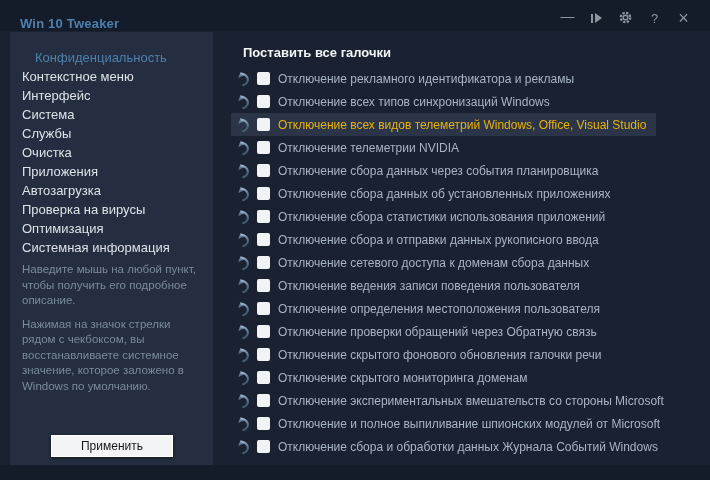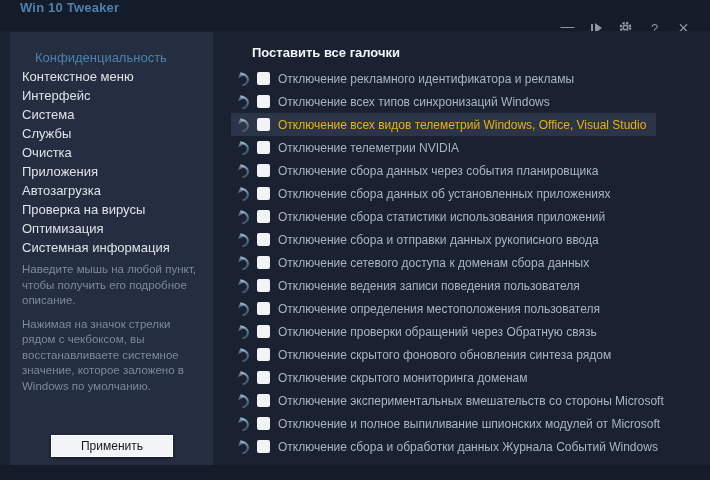--- a/index.html
+++ b/index.html
@@ -1,20 +1,20 @@
 <!DOCTYPE html>
 <html><head>
 <meta charset="utf-8">
 <style>
   html,body{margin:0;padding:0;background:#141b29;}
   body{width:710px;height:480px;font-family:"Liberation Sans",sans-serif;-webkit-font-smoothing:antialiased;}
   .window{position:relative;width:710px;height:480px;background:#141b29;overflow:hidden;box-shadow:inset 0 0 0 1px #0c1220;}
 
   
-  .titlebar{position:absolute;top:0;left:0;right:0;height:31px;display:flex;align-items:flex-start;background:#141b29;border-bottom:1px solid #1f2836;flex-direction:column;}
+  .titlebar{position:absolute;top:0;left:0;right:0;height:31px;display:flex;align-items:flex-end;background:#141b29;border-bottom:1px solid #1f2836;}
   .title{margin-left:20px;font-size:13px;font-weight:bold;color:#4d80ae;letter-spacing:.2px;}
   .controls{margin-left:auto;margin-right:12px;display:flex;align-items:center;}
   .ctrl{width:29px;height:26px;display:flex;align-items:center;justify-content:center;color:#8d959f;cursor:default;}
   .glyph{font-size:13px;line-height:1;color:#8d959f;}
   .g-min{font-size:14px;transform:translateY(-2px);}
   .g-close{font-size:18px;}
   .run-glyph{display:flex;align-items:center;gap:2px;}
   .rbar{width:2px;height:9px;background:#8d959f;}
   .rtri{width:0;height:0;border-left:7px solid #8d959f;border-top:5px solid transparent;border-bottom:5px solid transparent;}
 
@@ -26,21 +26,21 @@
   .sidebar{position:absolute;left:10px;top:1px;width:203px;height:433px;background:#242e40;}
   .nav{padding-top:16px;}
   .nav-item{height:19px;line-height:19px;padding-left:12px;font-size:13px;color:#dde2e7;cursor:pointer;white-space:nowrap;}
   .nav-item.active{color:#4d80ae;padding-left:25px;}
   .hint{margin:5px 10px 0 12px;font-size:11.5px;line-height:15.5px;color:#7b8a9e;}
   .hint + .hint{margin-top:8px;}
   .apply-btn{position:absolute;left:41px;bottom:8px;width:122px;height:22px;background:#f3f4f5;border:1px solid #ffffff;box-sizing:border-box;font-family:"Liberation Sans",sans-serif;font-size:12px;color:#15181c;box-shadow:0 1px 3px rgba(0,0,0,.55);cursor:pointer;}
 
   
   .main{position:absolute;left:225px;top:0;right:0;bottom:0;padding:14px 0 0 12px;overflow:hidden;}
-  .main-header{font-size:13px;font-weight:bold;color:#f2f5f8;margin-left:15px;cursor:pointer;width:fit-content;}
+  .main-header{font-size:13px;font-weight:bold;color:#f2f5f8;margin-left:6px;cursor:pointer;width:fit-content;}
   .rows{margin-top:7px;}
   .row{display:flex;align-items:center;height:23px;width:fit-content;padding:0 10px 0 6px;margin-left:-6px;white-space:nowrap;cursor:pointer;}
   .row.hovered{background:#2b3547;}
   .undo{margin-right:7px;flex:none;}
   .checkbox{width:13px;height:13px;background:#f1f3f5;border-radius:2px;margin-right:8px;flex:none;cursor:pointer;}
   .row-label{font-size:12px;color:#a9b4c1;}
   .row.hovered .row-label{color:#eab308;}
   .defs-svg{position:absolute;width:0;height:0;}
 </style>
 </head>
@@ -203,21 +203,21 @@
     </svg>
     <span class="checkbox"></span>
     <span class="row-label">Отключение проверки обращений через Обратную связь</span>
   </div>
           <div class="row">
     <svg class="undo" width="13" height="15" viewBox="0 0 13 15">
       <path d="M1.1 7.2 L3.6 0.9 L8.3 3.7 Z" fill="url(#ag)"></path>
       <path d="M5.2 2.9 C 9.6 3.6 11.9 7.6 10.4 10.9 C 9.6 12.6 8.1 13.8 6.3 14.3" fill="none" stroke="url(#ag)" stroke-width="2.1" stroke-linecap="round"></path>
     </svg>
     <span class="checkbox"></span>
-    <span class="row-label">Отключение скрытого фонового обновления синтеза рядом</span>
+    <span class="row-label">Отключение скрытого фонового обновления галочки речи</span>
   </div>
           <div class="row">
     <svg class="undo" width="13" height="15" viewBox="0 0 13 15">
       <path d="M1.1 7.2 L3.6 0.9 L8.3 3.7 Z" fill="url(#ag)"></path>
       <path d="M5.2 2.9 C 9.6 3.6 11.9 7.6 10.4 10.9 C 9.6 12.6 8.1 13.8 6.3 14.3" fill="none" stroke="url(#ag)" stroke-width="2.1" stroke-linecap="round"></path>
     </svg>
     <span class="checkbox"></span>
     <span class="row-label">Отключение скрытого мониторинга доменам</span>
   </div>
           <div class="row">

